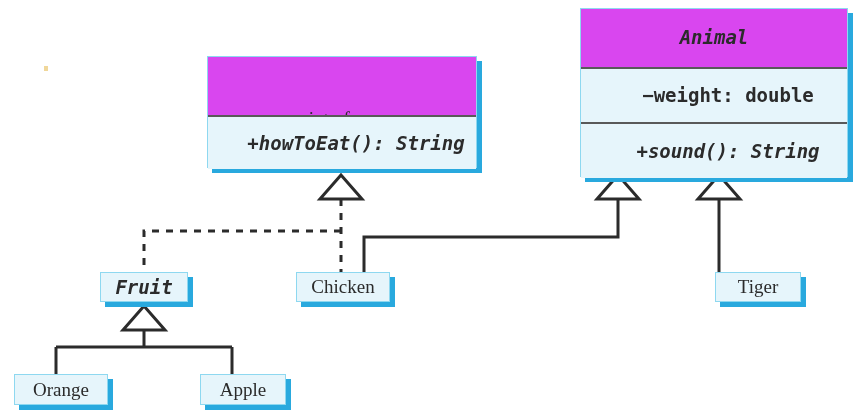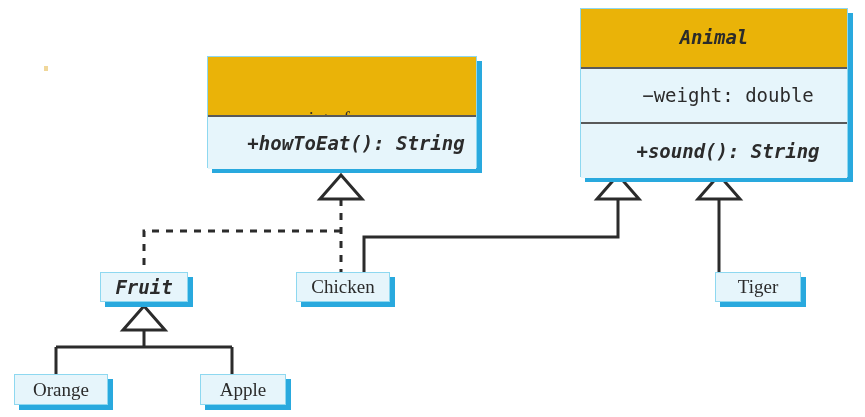--- a/index.html
+++ b/index.html
@@ -32,21 +32,21 @@
     z-index: 2;
   }
   .compartment {
     box-sizing: border-box;
     text-align: center;
     color: #2b2b2b;
     white-space: pre;
     overflow: hidden;
   }
   .compartment.header {
-    background: #eab308;
+    background: #d946ef;
   }
   .compartment.body {
     background: #e6f5fb;
     border-top: 2px solid #595959;
   }
   .stereo-line {
     display: block;
     line-height: 1.15;
   }
   .abstract-name {
@@ -58,21 +58,21 @@
     font-weight: normal;
     font-family: Liberation Serif, serif;
   }
   .member-italic {
     font-style: italic;
     font-weight: bold;
     padding-left: 28px;
   }
   .member-plain {
     font-style: normal;
-    font-weight: normal;
+    font-weight: bold;
     padding-left: 28px;
   }
 
   
   #box-edible {
     left: 207px;
     top: 56px;
     width: 270px;
     height: 112px;
   }

